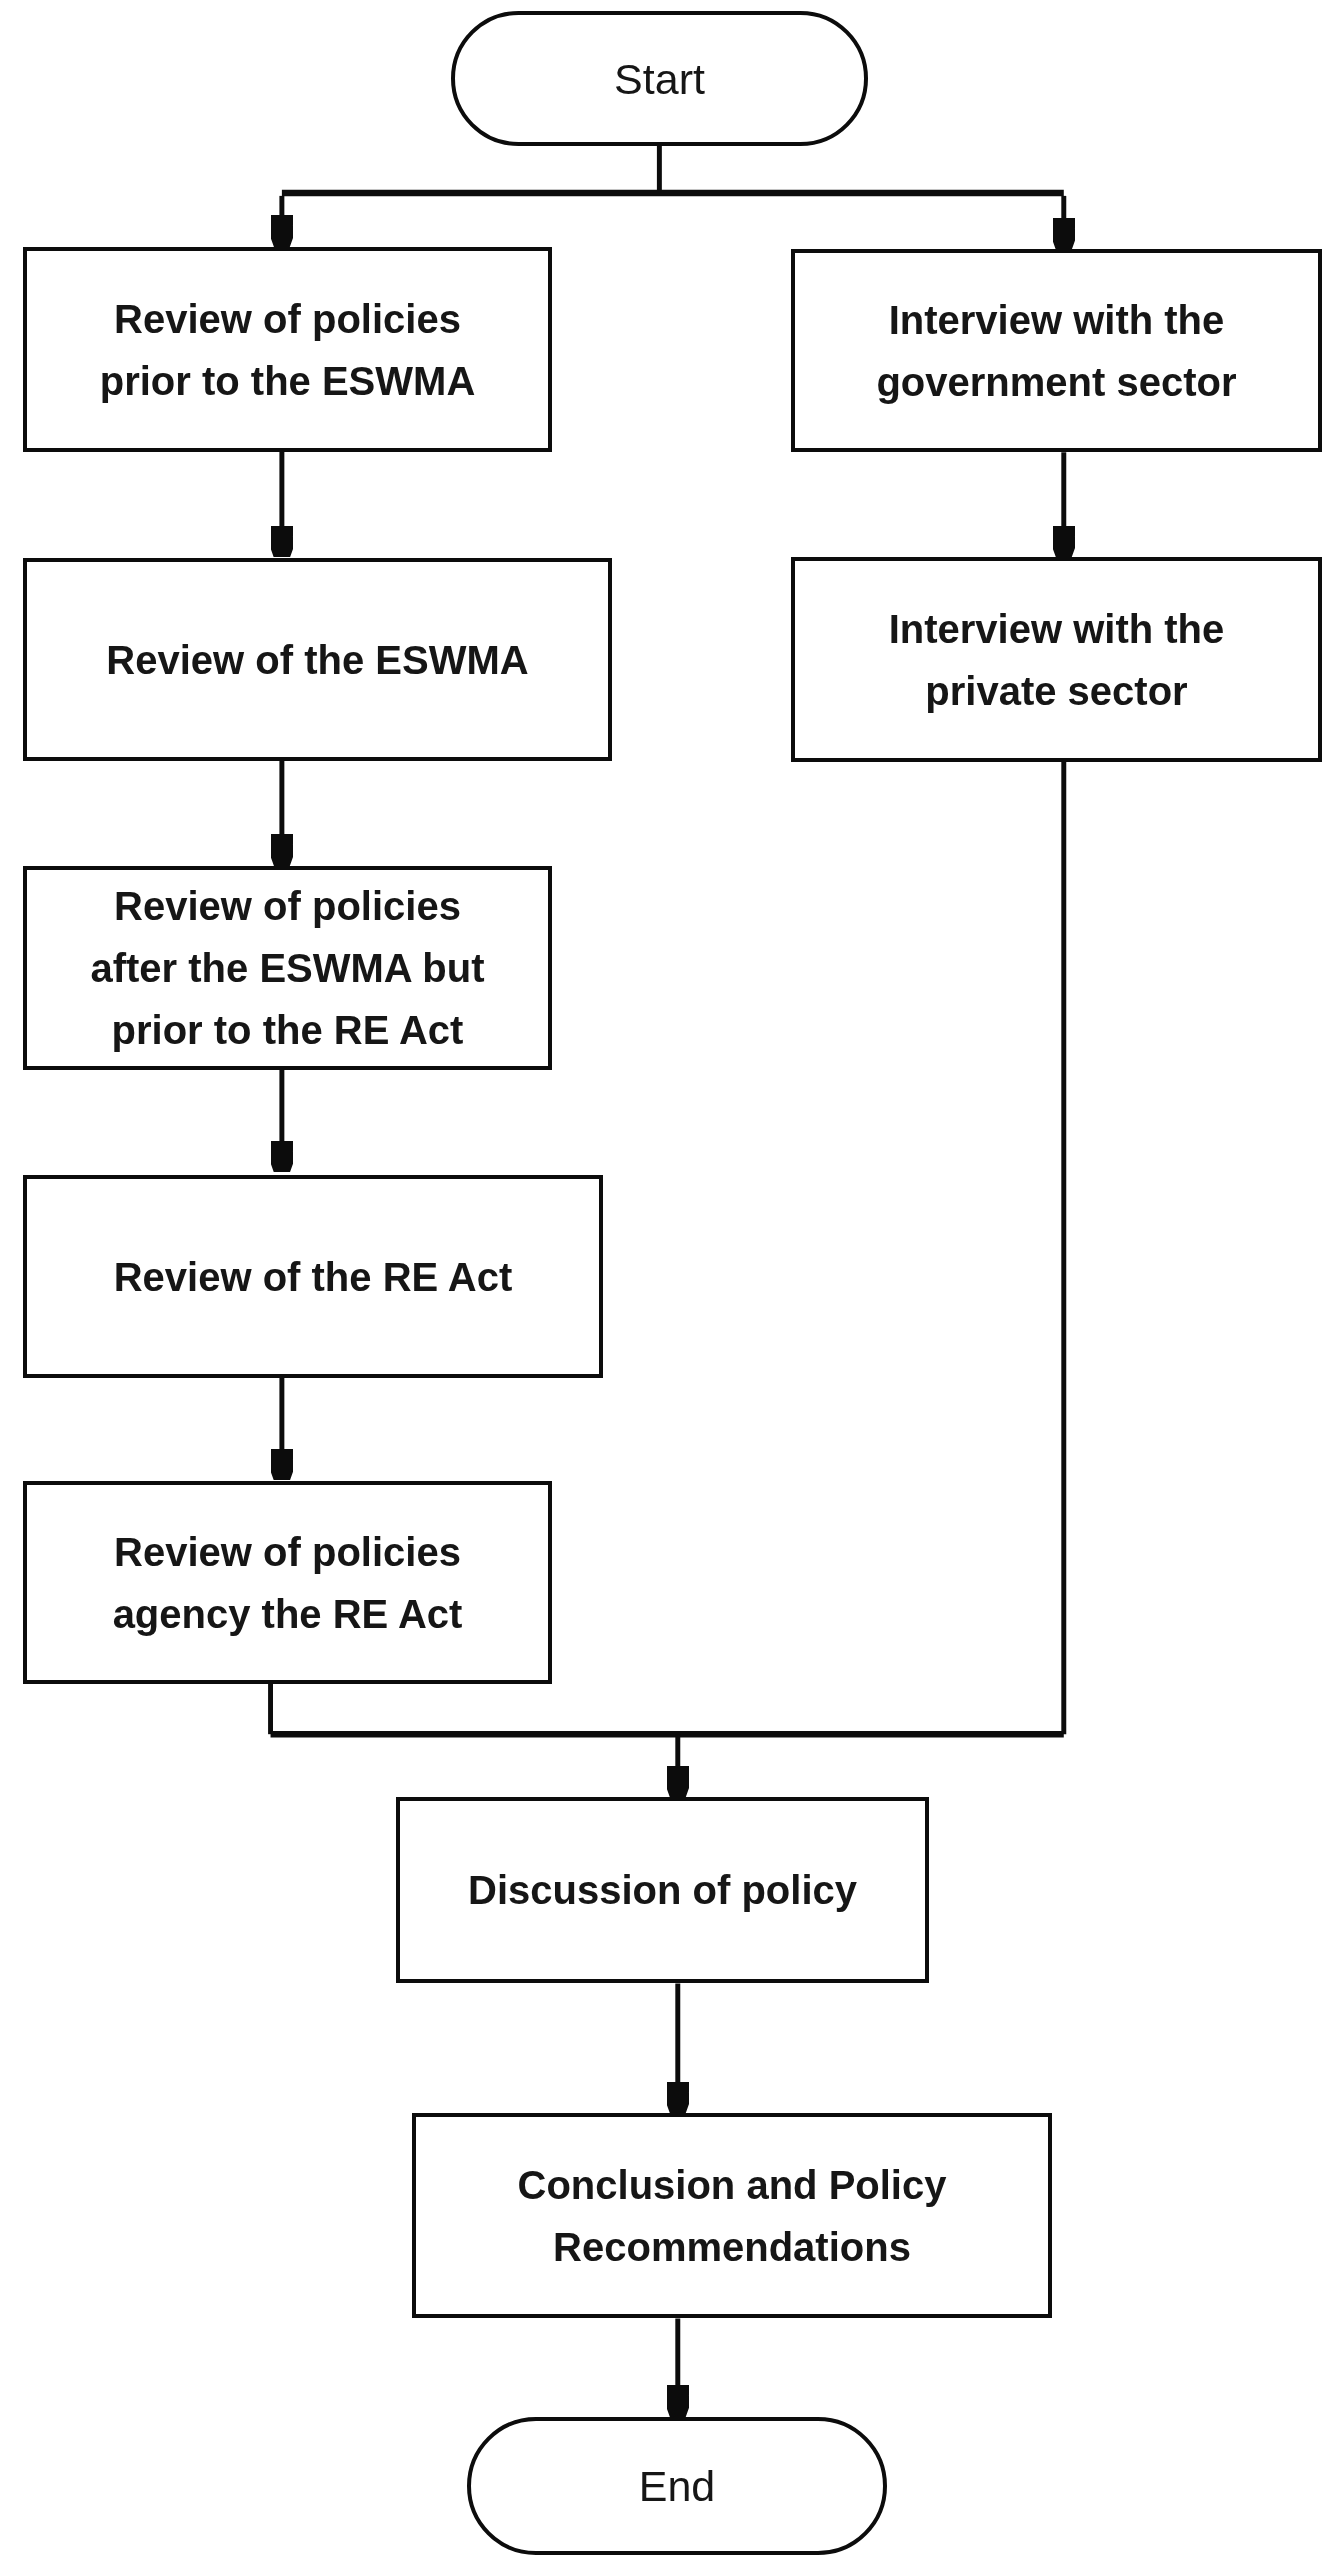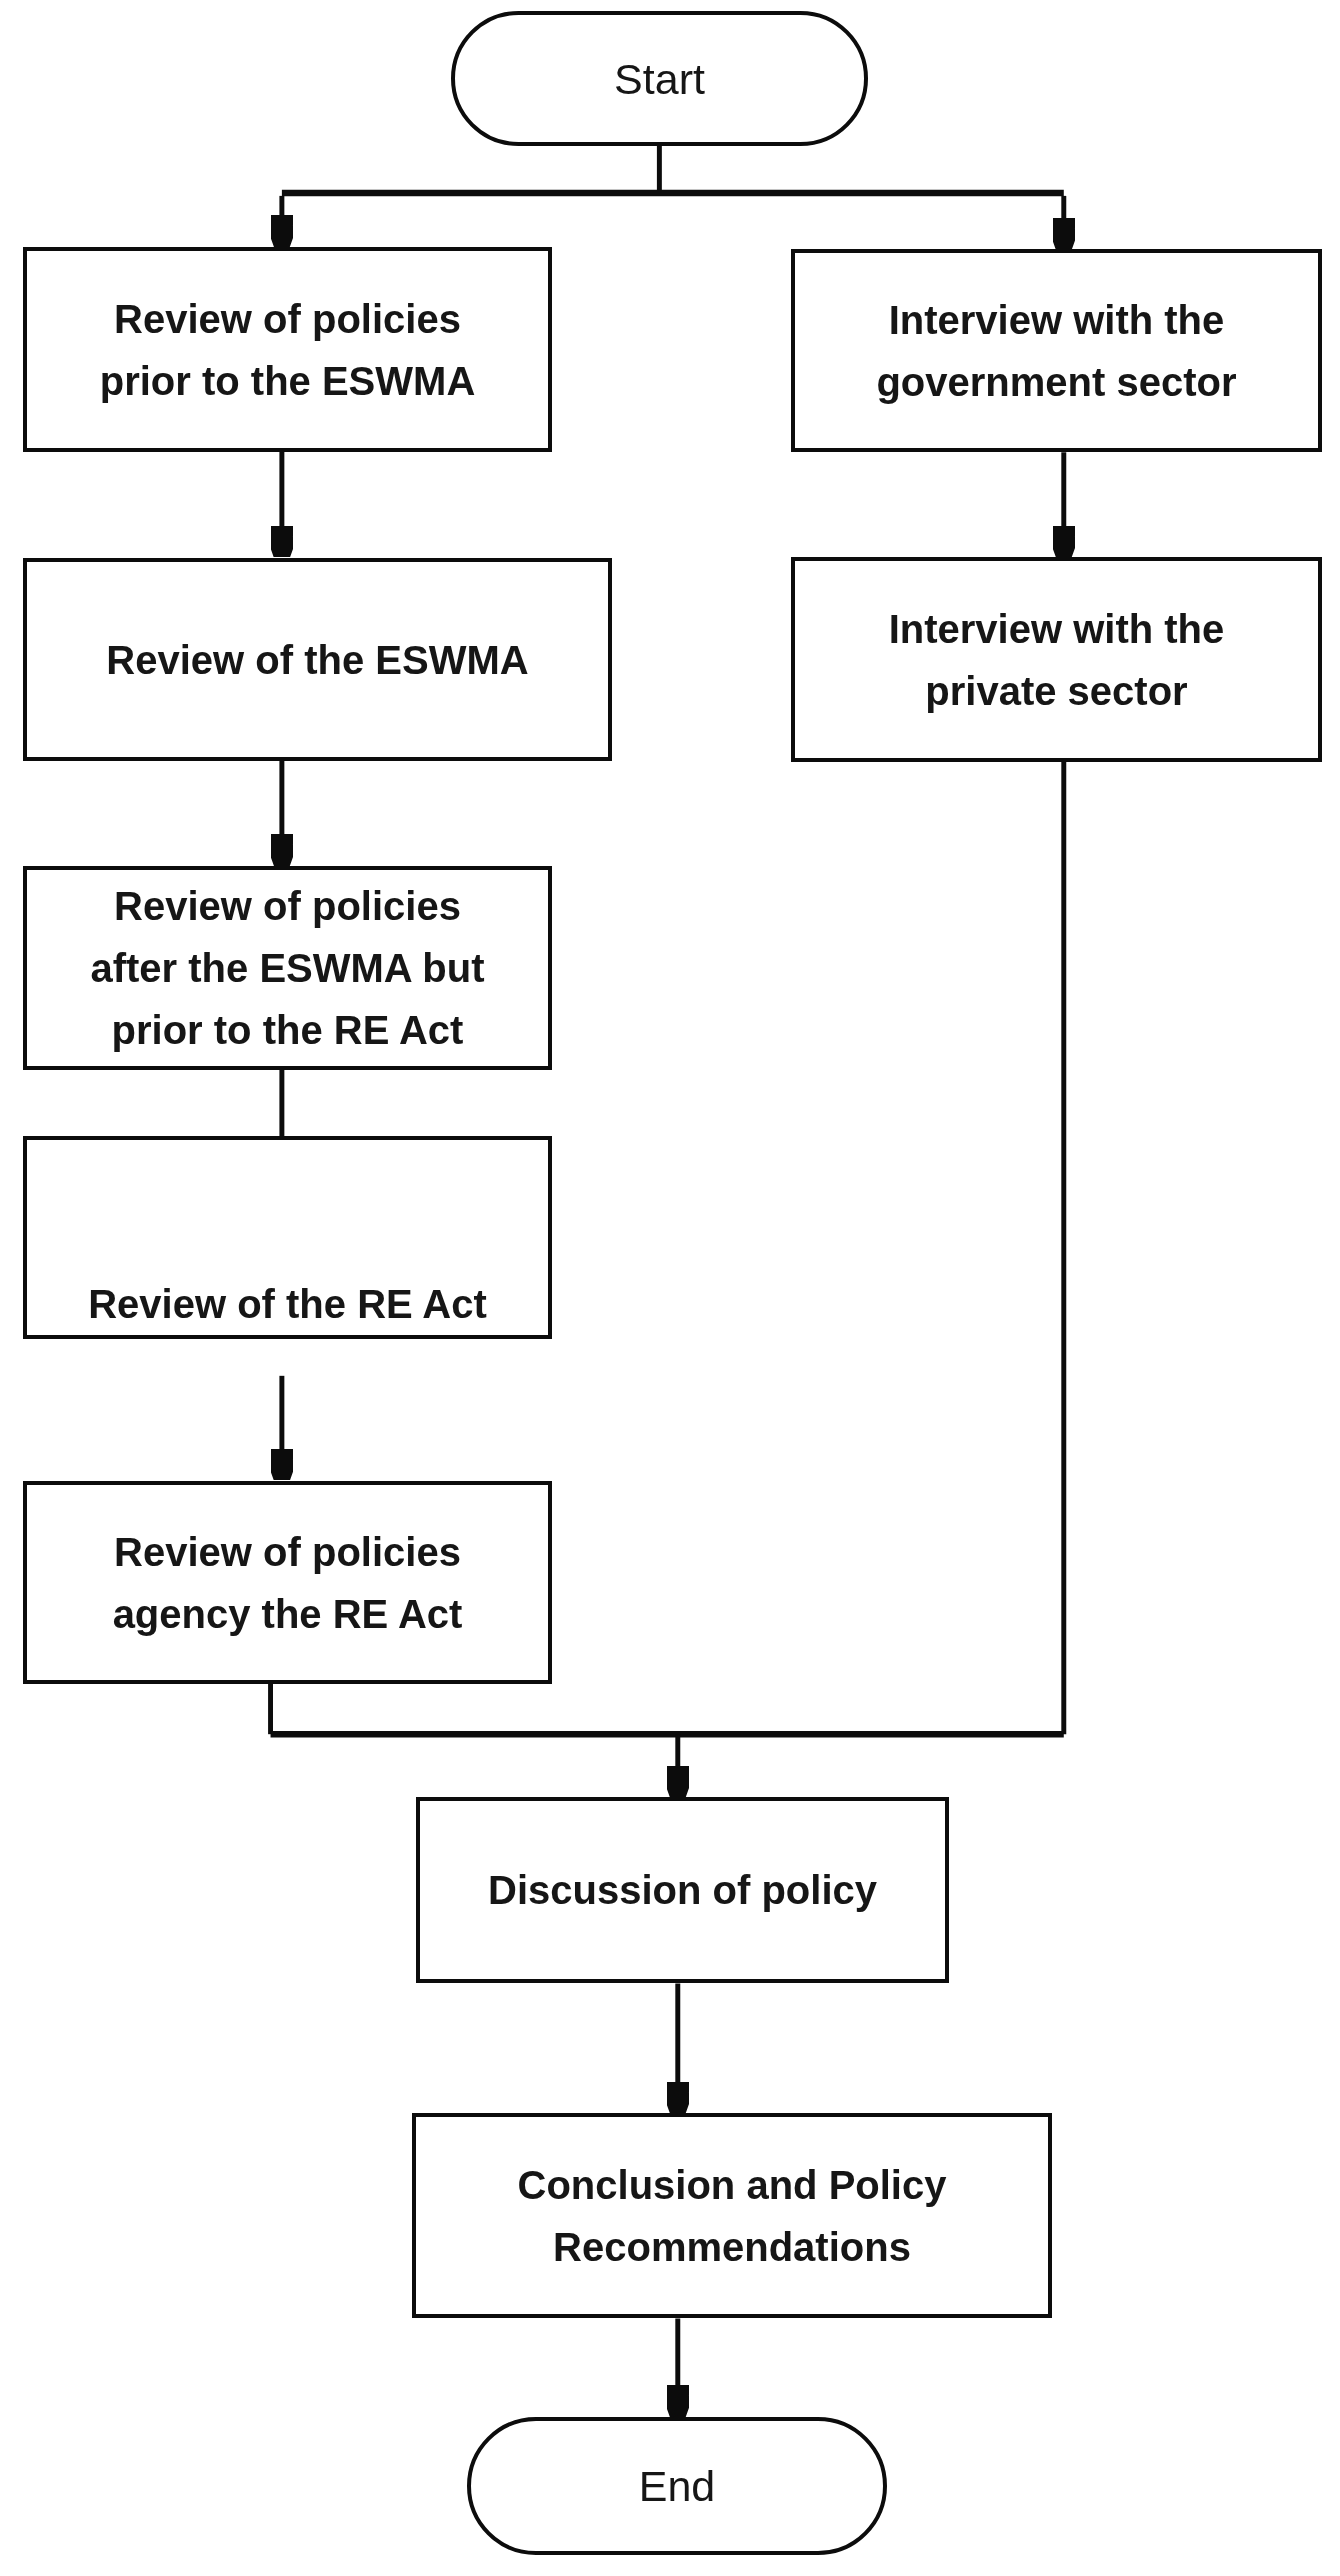--- a/index.html
+++ b/index.html
@@ -103,40 +103,40 @@
   <div class="node" style="left:23px; top:558px; width:589px; height:203px;">
     <span class="line">Review of the ESWMA</span>
   </div>
 
   <div class="node" style="left:23px; top:866px; width:529px; height:204px;">
     <span class="line">Review of policies</span>
     <span class="line">after the ESWMA but</span>
     <span class="line">prior to the RE Act</span>
   </div>
 
-  <div class="node" style="left:23px; top:1136px; width:529px; height:203px;justify-content:flex-end;">
+  <div class="node" style="left:23px; top:1175px; width:580px; height:203px;">
     <span class="line">Review of the RE Act</span>
   </div>
 
   <div class="node" style="left:23px; top:1481px; width:529px; height:203px;">
     <span class="line">Review of policies</span>
     <span class="line">agency the RE Act</span>
   </div>
 
   <div class="node" style="left:791px; top:249px; width:531px; height:203px;">
     <span class="line">Interview with the</span>
     <span class="line">government sector</span>
   </div>
 
   <div class="node" style="left:791px; top:557px; width:531px; height:205px;">
     <span class="line">Interview with the</span>
     <span class="line">private sector</span>
   </div>
 
-  <div class="node" style="left:416px; top:1797px; width:533px; height:186px;">
+  <div class="node" style="left:396px; top:1797px; width:533px; height:186px;">
     <span class="line">Discussion of policy</span>
   </div>
 
   <div class="node" style="left:412px; top:2113px; width:640px; height:205px;">
     <span class="line">Conclusion and Policy</span>
     <span class="line">Recommendations</span>
   </div>
 
   <div class="node terminal" style="left:467px; top:2417px; width:420px; height:138px;">
     <span class="line">End</span>

